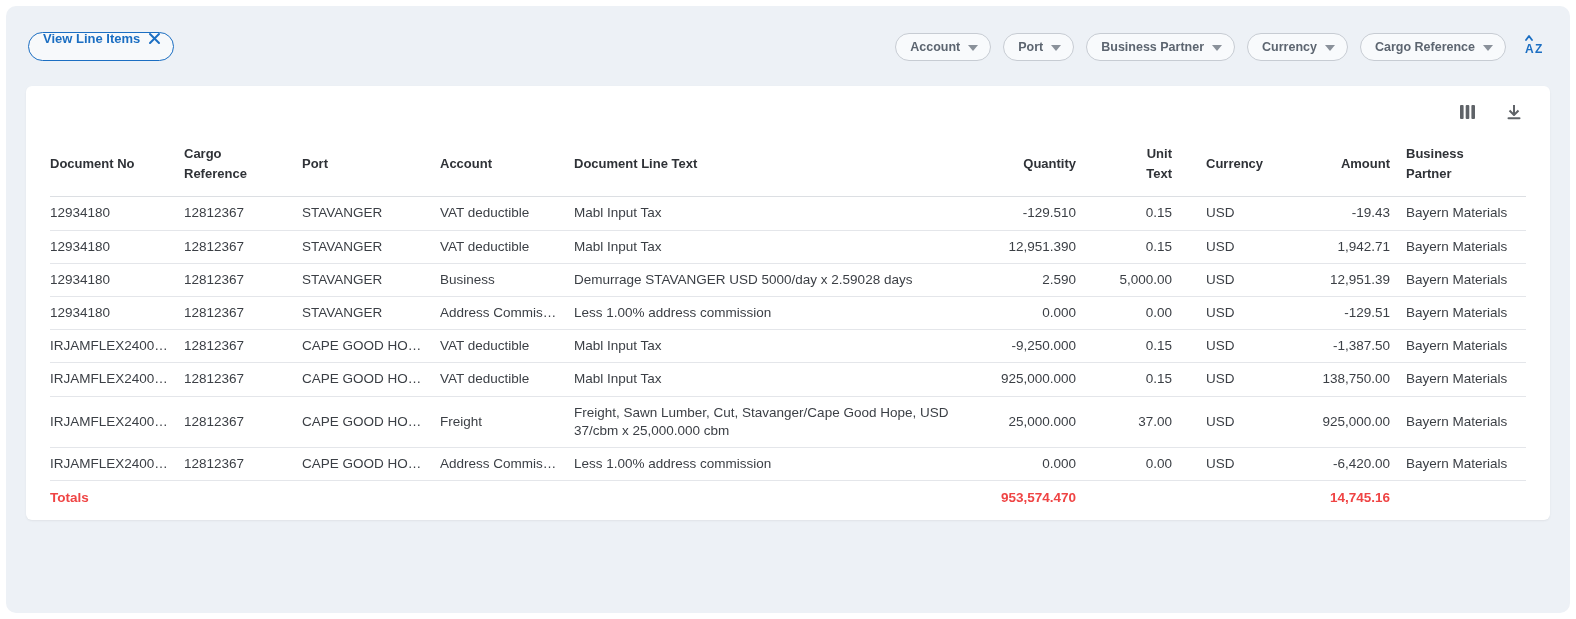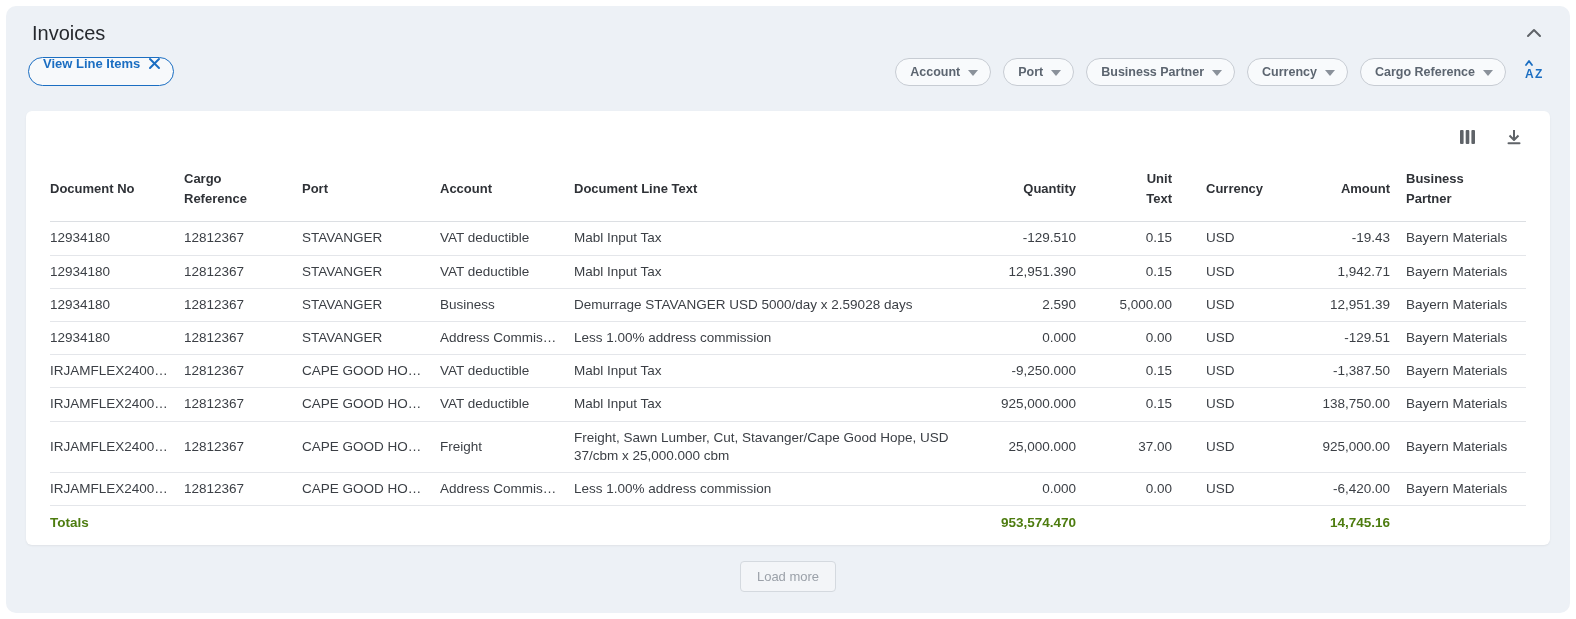--- a/index.html
+++ b/index.html
@@ -68,45 +68,35 @@
     line-height: 1.35; vertical-align: middle;
   }
   tbody td:nth-child(5) { white-space: normal; }
   th:nth-child(6), td:nth-child(6),
   th:nth-child(7), td:nth-child(7),
   th:nth-child(9), td:nth-child(9) { text-align: right; }
   th:nth-child(8), td:nth-child(8) { padding-left: 18px; }
   th:nth-child(10), td:nth-child(10) { padding-right: 0; }
   th.wrap-narrow span { display: inline-block; max-width: 72px; }
   th.wrap-right span { display: inline-block; max-width: 42px; }
-  tfoot td { padding: 9px 16px 9px 0; font-weight: 700; color: #4d7c0f; }
+  tfoot td { padding: 9px 16px 9px 0; font-weight: 700; color: #ef4444; }
 
   
   .load-more-wrap { display: flex; justify-content: center; margin-top: 16px; }
   .load-more {
     border: 1px solid #d4d9df; background: #f3f5f8; color: #9ba1a9;
     font-size: 13px; border-radius: 4px; height: 31px; padding: 0 16px;
     font-family: "Liberation Sans", "DejaVu Sans", sans-serif; cursor: pointer;
   }
 </style>
 </head>
 <body>
 
 <div class="panel">
 
-  <div class="panel-header">
-    <div class="panel-title">Invoices</div>
-    <button class="collapse-btn">
-      <span>
-        <svg width="16" height="10" viewBox="0 0 16 10">
-            <polyline points="2,8 8,2 14,8" fill="none" stroke="#5f6368" stroke-width="2" stroke-linecap="round" stroke-linejoin="round"></polyline>
-          </svg>
-      </span>
-    </button>
-  </div>
 
   <div class="toolbar">
     <div class="chip">
       <span>View Line Items</span>
       <span class="x-btn">
         <svg width="13" height="13" viewBox="0 0 13 13">
             <line x1="2" y1="2" x2="11" y2="11" stroke="#1b6ec2" stroke-width="2" stroke-linecap="round"></line>
             <line x1="11" y1="2" x2="2" y2="11" stroke="#1b6ec2" stroke-width="2" stroke-linecap="round"></line>
           </svg>
       </span>
@@ -312,17 +302,14 @@
           <td>953,574.470</td>
           <td></td>
           <td></td>
           <td>14,745.16</td>
           <td></td>
         </tr>
       </tfoot>
     </table>
   </div>
 
-  <div class="load-more-wrap">
-    <button class="load-more">Load more</button>
-  </div>
 
 </div>
 
 </body></html>

